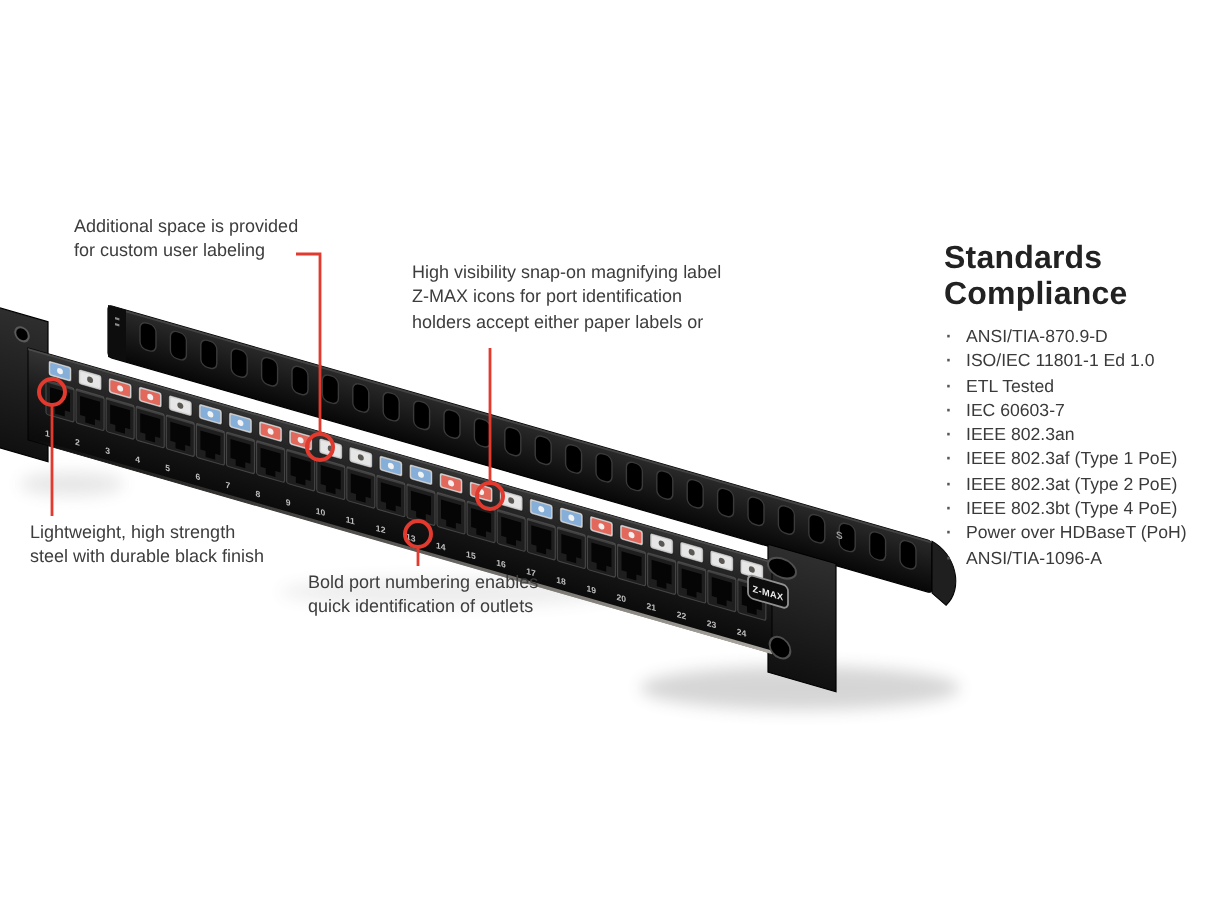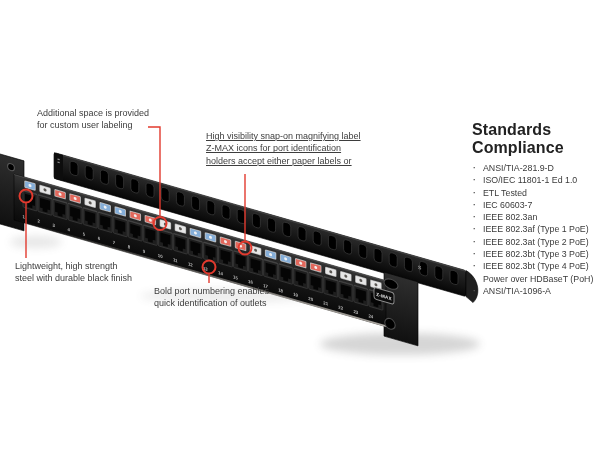--- a/index.html
+++ b/index.html
@@ -7,21 +7,21 @@
     position:relative;width:610px;height:450px;overflow:hidden;
     background:#ffffff;
     font-family:"Liberation Sans","DejaVu Sans",sans-serif;
   }
   .stage svg{position:absolute;left:0;top:0;}
   .callout{
     position:absolute;font-size:9px;line-height:12.4px;color:#3d3d3d;
   }
   .callout span{display:block;white-space:nowrap;}
   #callout-labeling{left:37px;top:107px;}
-  #callout-holders{left:206px;top:130px;text-decoration:underline;}
+  #callout-holders{left:206px;top:130px;}
   #callout-numbering{left:154px;top:285px;}
   #callout-steel{left:15px;top:260px;}
   #standards{position:absolute;left:472px;top:121px;width:136px;}
   #standards h3{
     margin:0 0 5px 0;font-size:16px;font-weight:bold;color:#222;
     letter-spacing:0.1px;
   }
   #standards ul{list-style:none;margin:0;padding:0;}
   #standards li{
     position:relative;font-size:8.8px;line-height:12.3px;color:#3a3a3a;
@@ -377,26 +377,25 @@
   </div>
 
   <div class="callout" id="callout-steel">
     <span>Lightweight, high strength</span>
     <span>steel with durable black finish</span>
   </div>
 
   <div id="standards">
     <h3>Standards Compliance</h3>
     <ul>
-      <li>ANSI/TIA-281.9-D</li>
+      <li>ANSI/TIA-870.9-D</li>
       <li>ISO/IEC 11801-1 Ed 1.0</li>
       <li>ETL Tested</li>
       <li>IEC 60603-7</li>
       <li>IEEE 802.3an</li>
       <li>IEEE 802.3af (Type 1 PoE)</li>
       <li>IEEE 802.3at (Type 2 PoE)</li>
-      <li>IEEE 802.3bt (Type 3 PoE)</li>
       <li>IEEE 802.3bt (Type 4 PoE)</li>
       <li>Power over HDBaseT (PoH)</li>
       <li>ANSI/TIA-1096-A</li>
     </ul>
   </div>
 </div>
 
 </body></html>

